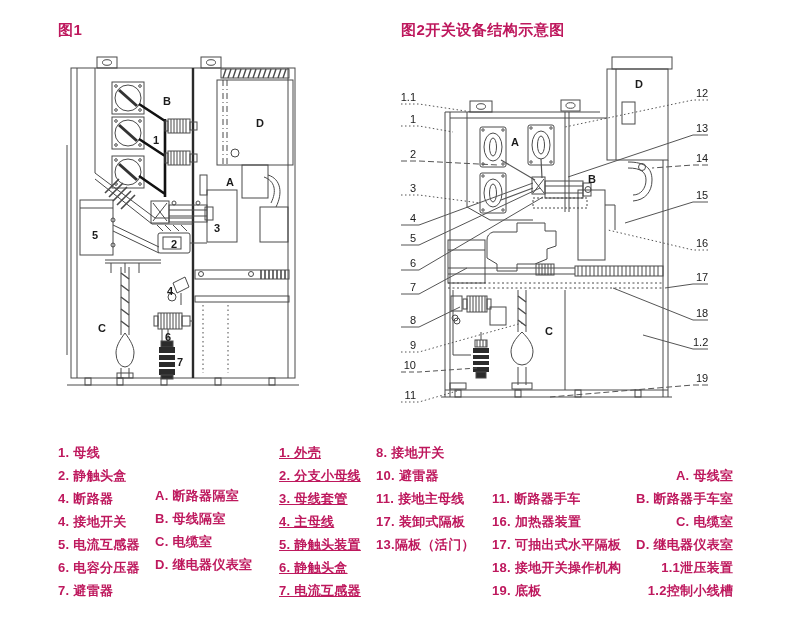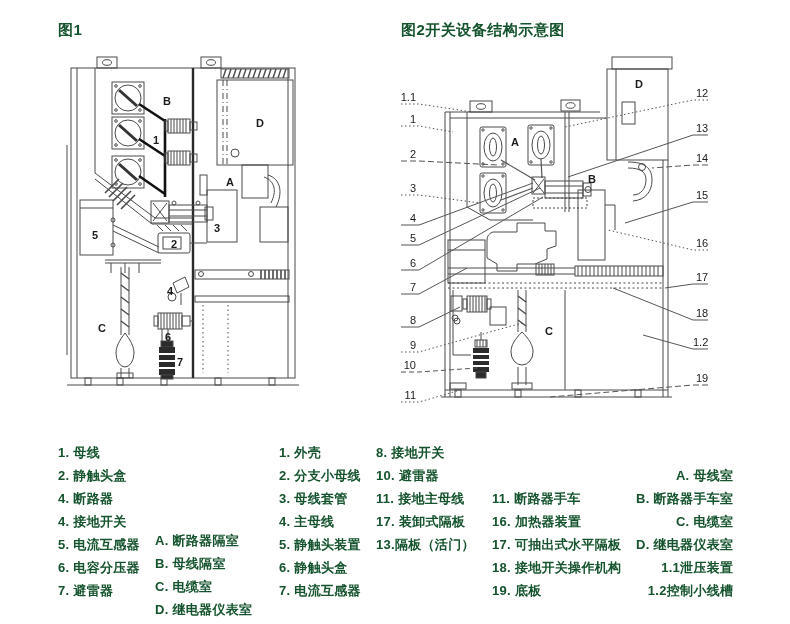--- a/index.html
+++ b/index.html
@@ -1,24 +1,24 @@
 <!DOCTYPE html>
 <html><head>
 <meta charset="utf-8">
 <style>
   html,body{margin:0;padding:0;background:#fff;}
   .page{position:relative;width:790px;height:624px;background:#ffffff;overflow:hidden;
-        font-family:"Liberation Sans","DejaVu Sans",sans-serif;color:#14532d;}
+        font-family:"Liberation Sans","DejaVu Sans",sans-serif;color:#be185d;}
   .fig-title{position:absolute;font-size:15px;font-weight:bold;letter-spacing:.5px;white-space:nowrap;}
   #fig1-title{left:58px;top:21px;}
   #fig2-title{left:401px;top:21px;}
   .legend-col{position:absolute;font-size:13px;font-weight:bold;line-height:23px;white-space:nowrap;letter-spacing:.3px;}
   #col-f1 {left:58px; top:441px;}
-  #col-f1r{left:155px;top:529px;}
-  #col-f2a{left:279px;top:441px;}
+  #col-f1r{left:155px;top:484px;}
+  #col-f2a{left:279px;top:441px;text-decoration:underline;}
   #col-f2b{left:376px;top:441px;}
   #col-f2c{left:492px;top:487px;}
   #col-f2r{left:636px;top:464px;text-align:right;}
   svg{position:absolute;}
   #fig1-svg{left:55px;top:55px;}
   #fig2-svg{left:395px;top:50px;}
   svg text{font-family:"Liberation Sans","DejaVu Sans",sans-serif;fill:#1b1b1b;}
   .cal{font-size:11px;}
   .cmp{font-size:11px;font-weight:bold;}
 </style>

